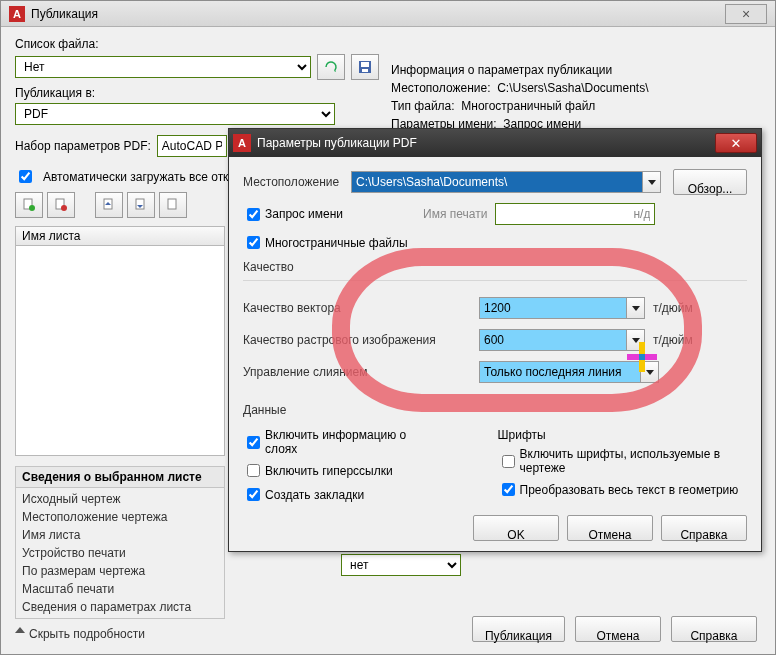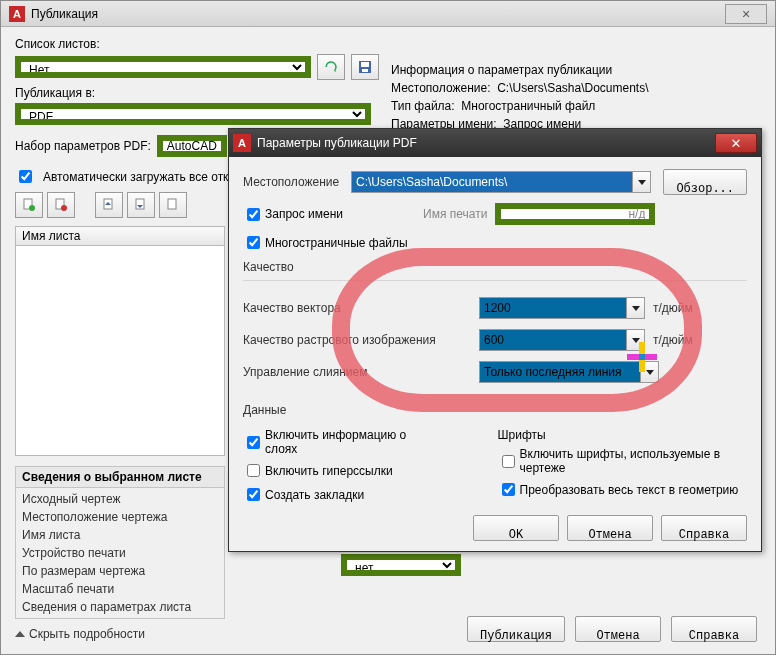--- a/index.html
+++ b/index.html
@@ -7,40 +7,40 @@
 
   
   .pub-window { position:absolute; top:0; left:0; width:776px; height:655px; background:#f0f0f0; border:1px solid #8c8c8c; }
   .pub-titlebar { height:26px; background:linear-gradient(#e8e8e8,#d6d6d6); border-bottom:1px solid #b0b0b0; display:flex; align-items:center; padding:0 8px; }
   .pub-titlebar .ico { width:16px; height:16px; background:#c62828; color:#fff; font-weight:bold; font-size:11px; display:flex; align-items:center; justify-content:center; margin-right:6px; }
   .close-x { margin-left:auto; width:42px; height:20px; background:#e0e0e0; border:1px solid #999; display:flex; align-items:center; justify-content:center; color:#555; font-size:14px; }
 
   .pub-body { padding:10px 14px; position:relative; }
   .lbl { color:#000; margin-bottom:3px; display:block; }
   .row { display:flex; align-items:center; gap:6px; }
-  select, input[type=text] { height:22px; border:6px solid #4d7c0f; background:#fff; padding:0 4px; }
+  select, input[type=text] { height:22px; border:1px solid #4d7c0f; background:#fff; padding:0 4px; }
   .select-wide { width:296px; }
   .icon-btn { width:28px; height:26px; border:1px solid #9a9a9a; background:linear-gradient(#fdfdfd,#e6e6e6); display:flex; align-items:center; justify-content:center; }
   .icon-btn svg { width:16px; height:16px; }
 
   .info-col { position:absolute; left:390px; top:36px; font-size:12px; }
   .info-col div { margin-bottom:4px; white-space:nowrap; }
 
   .toolbar { display:flex; gap:4px; margin-top:6px; }
   .list-hdr { margin-top:8px; height:20px; background:linear-gradient(#fafafa,#e7e7e7); border:1px solid #b8b8b8; display:flex; align-items:center; padding:0 6px; width:210px; }
   .list-box { width:210px; height:210px; background:#fff; border:1px solid #b8b8b8; border-top:none; }
 
   .group-hdr { margin-top:10px; background:#e8e8e8; border:1px solid #c4c4c4; padding:3px 6px; font-weight:bold; width:210px; }
   .group-body { border:1px solid #c4c4c4; border-top:none; background:#f0f0f0; padding:2px 6px; width:210px; }
   .group-body div { padding:2px 0; color:#333; }
 
-  .hide-row { margin-top:8px; display:flex; align-items:center; color:#333; }
+  .hide-row { margin-top:8px; display:flex; color:#333; }
   .hide-row .chev { width:0; height:0; border-left:5px solid transparent; border-right:5px solid transparent; border-bottom:6px solid #555; margin-right:4px; }
 
-  .btn { height:24px; min-width:86px; padding:12px 12px; background:linear-gradient(#fdfdfd,#e6e6e6); border:1px solid #9a9a9a; border-radius:2px;font-family:Liberation Mono, monospace; }
+  .btn { height:24px; min-width:86px; padding:12px 12px; background:linear-gradient(#fdfdfd,#e6e6e6); border:1px solid #9a9a9a; border-radius:2px; }
   .pub-footer { position:absolute; bottom:12px; right:18px; display:flex; gap:10px; }
 
   .precision-block { position:absolute; left:340px; top:553px; }
   .precision-block select { width:120px; }
 
   
   .pdf-dialog { position:absolute; left:228px; top:128px; width:534px; height:424px; background:#f0f0f0; border:1px solid #333; box-shadow:2px 2px 6px rgba(0,0,0,.35); }
   .pdf-titlebar { height:28px; background:linear-gradient(#4a4a4a,#2e2e2e); display:flex; align-items:center; padding:0 4px; color:#fff; }
   .pdf-titlebar .ico { width:18px; height:18px; background:#c62828; color:#fff; font-weight:bold; font-size:11px; display:flex; align-items:center; justify-content:center; margin-right:6px; }
   .pdf-close { margin-left:auto; width:42px; height:20px; background:linear-gradient(#d9534f,#b52b27); border:1px solid #7a1a17; color:#fff; display:flex; align-items:center; justify-content:center; font-size:13px; border-radius:2px; }
@@ -53,21 +53,21 @@
   .drop-arrow::after { content:""; width:0; height:0; border-left:4px solid transparent; border-right:4px solid transparent; border-top:5px solid #222; }
 
   .chk { margin-right:5px; }
   .disabled { color:#888; }
   .fname-inp { width:160px; background:#f7f7f7; color:#888; }
 
   .section-lbl { color:#333; margin:6px 0 6px 0; }
   fieldset.quality { border:1px solid #d6d6d6; border-left:none; border-right:none; border-bottom:none; padding:10px 0 4px 0; margin:0; }
   .qrow { display:flex; align-items:center; margin:6px 0 10px 0; }
   .qlabel { width:236px; color:#333; }
-  .qsel { width:148px; height:22px; border:1px solid #9a9a9a; background:#0369a1; display:flex; align-items:center; padding:0 4px; }
+  .qsel { width:148px; height:22px; border:1px solid #9a9a9a; background:#7dd3fc; display:flex; align-items:center; padding:0 4px; }
   .qunit { margin-left:8px; color:#333; }
 
   
   .highlight { position:absolute; left:332px; top:248px; width:370px; height:164px; border:18px solid rgba(232,95,105,0.82); border-radius:90px / 78px; pointer-events:none; z-index:50; }
 
   
   .cursor { position:absolute; left:625px; top:340px; z-index:60; pointer-events:none; }
 
   .data-sec { display:flex; gap:72px; margin-top:6px; }
   .data-col div { margin:5px 0; display:flex; align-items:center; }
@@ -78,42 +78,42 @@
 <body>
 
 <div class="pub-window">
   <div class="pub-titlebar">
     <div class="ico">A</div>
     <span>Публикация</span>
     <div class="close-x">×</div>
   </div>
 
   <div class="pub-body">
-    <span class="lbl">Список листов:</span>
+    <span class="lbl">Список файла:</span>
     <div class="row">
       <select class="select-wide">
         <option>Нет</option>
       </select>
       <div class="icon-btn">
         <svg viewBox="0 0 16 16">
             <path d="M3 8a5 5 0 119 3" fill="none" stroke="#2a5" stroke-width="1.5"></path>
             <path d="M11 12l2 1-1-3z" fill="#2a5"></path>
           </svg>
       </div>
       <div class="icon-btn">
         <svg viewBox="0 0 16 16">
             <rect x="2" y="2" width="12" height="12" fill="#46a"></rect>
             <rect x="4" y="3" width="8" height="5" fill="#fff"></rect>
             <rect x="5" y="10" width="6" height="3" fill="#fff"></rect>
           </svg>
       </div>
     </div>
 
     <span class="lbl" style="margin-top:6px">Публикация в:</span>
-    <select style="width:356px">
+    <select style="width:320px">
       <option>PDF</option>
     </select>
 
     <div class="row" style="margin-top:10px">
       <span>Набор параметров PDF:</span>
       <input type="text" style="width: 70px;" value="AutoCAD PD">
     </div>
 
     <div class="row" style="margin-top:10px">
       <input type="checkbox" checked="" class="chk" style="">

